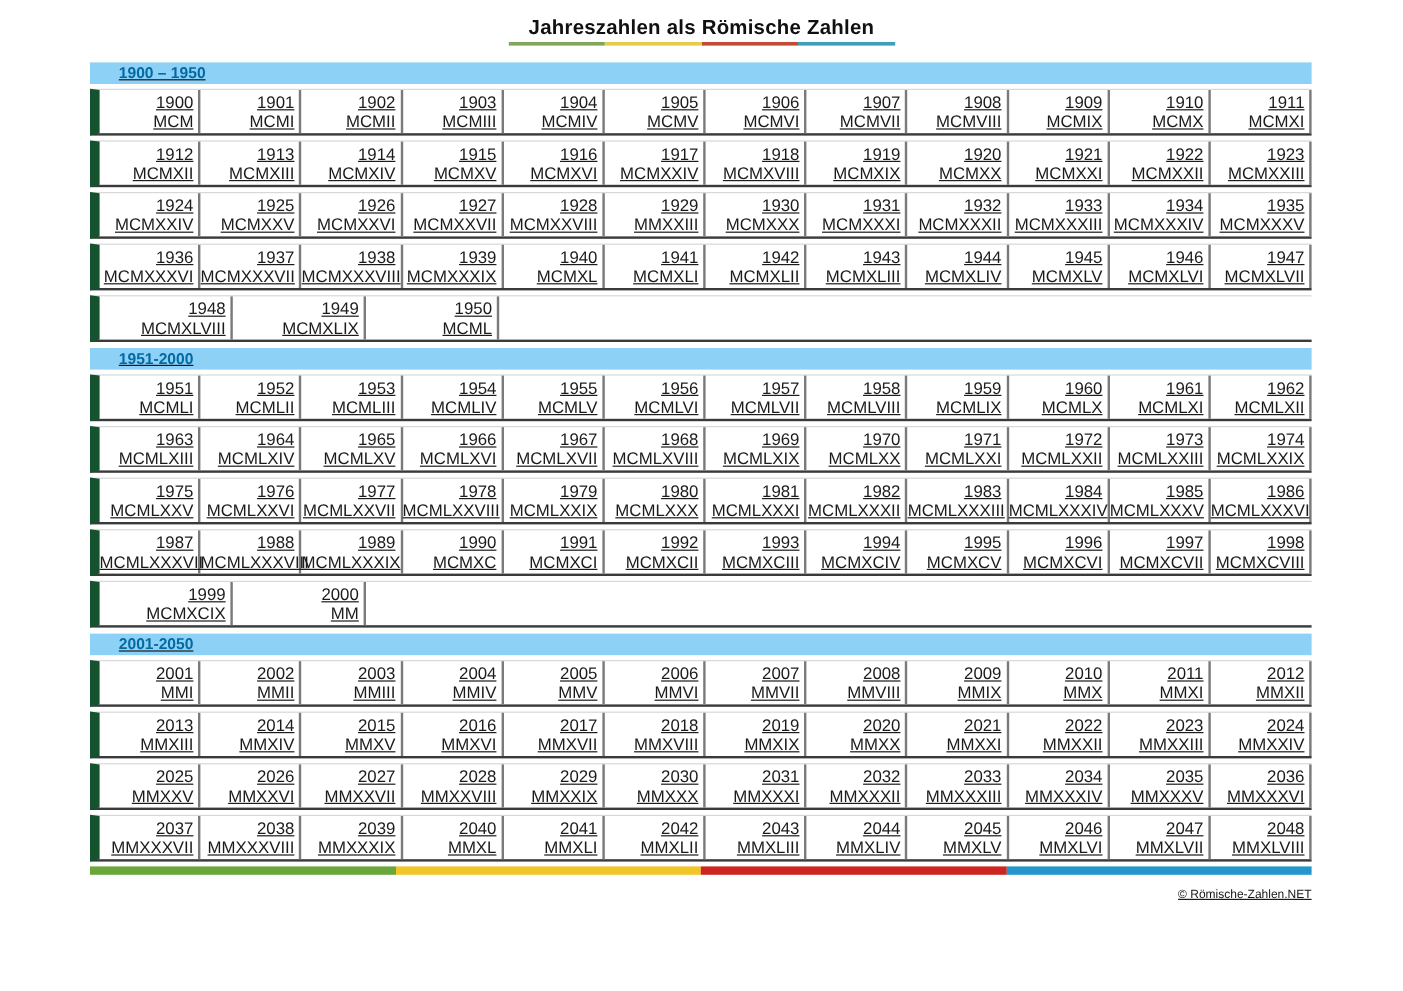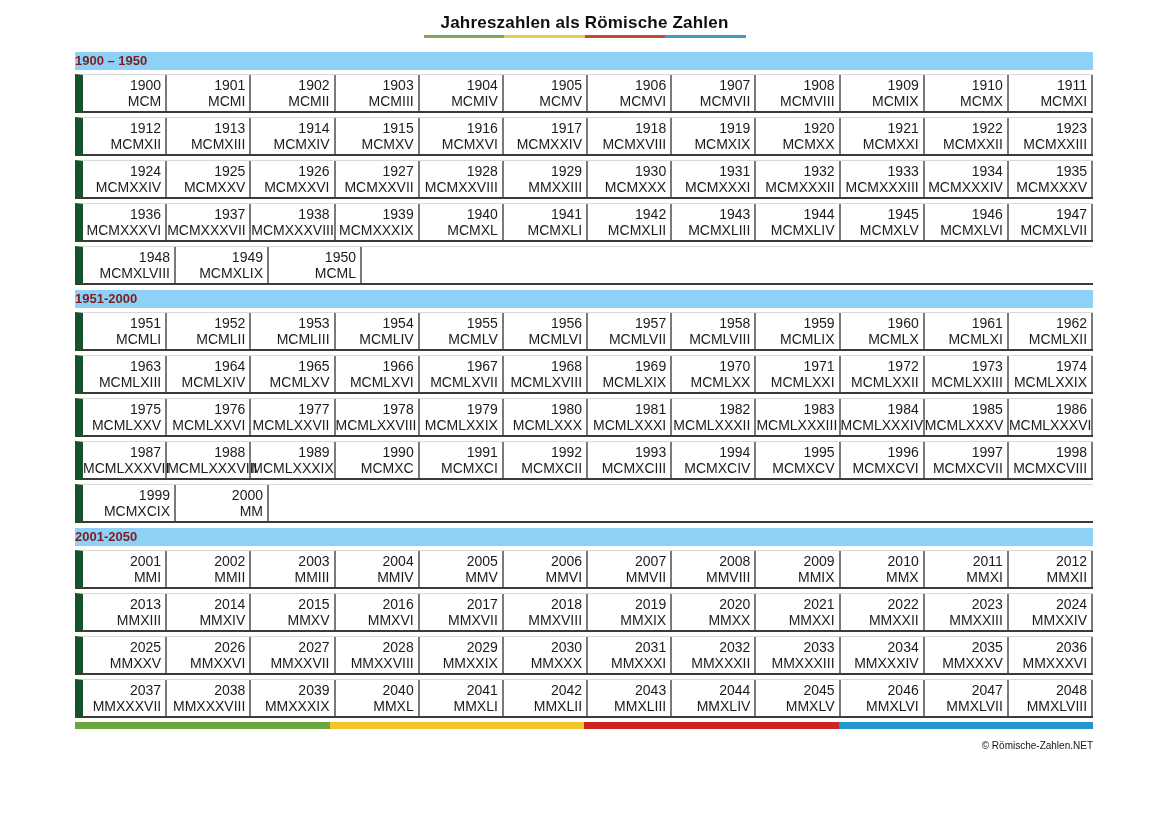--- a/index.html
+++ b/index.html
@@ -1,58 +1,58 @@
 <!DOCTYPE html>
 <html><head>
 <meta charset="utf-8">
 <style>
   html,body { margin:0; padding:0; }
   body {
     width:1169px; height:826px; background:#ffffff;
     font-family:"Liberation Sans", sans-serif; color:#1b1b1b;
     overflow:hidden;
   }
-  .page { position:relative; width:1169px; height:694px; }
+  .page { position:relative; width:1169px; height:694px;text-decoration:underline; }
 
   
   .title-wrap { text-align:center; padding-top:13px; }
   .page-title {
     display:inline-block; margin:0; font-size:17px; font-weight:bold;
     color:#101010; letter-spacing:.2px; line-height:20px;
   }
   .underline { width:322px; height:3px; margin:2px auto 0; display:flex; }
   .underline .seg { flex:1 1 0; height:100%; }
 
   
   .content { margin-left:75px; width:1018px; }
   .sections { margin-top:14px; }
 
   .section + .section { margin-top:5px; }
   .section-header {
     height:18px; line-height:18px; font-size:13px; font-weight:bold;
-    color:#7f1d1d; padding-left:0; margin-bottom:4px;
+    color:#0369a1; padding-left:24px; margin-bottom:4px;
     box-sizing:border-box;
   }
 
   .row {
     display:flex;
     border-left:8px solid #14532d;
     border-bottom:2px solid #3a3a3a;
     border-top:1px solid #d8d8d8;
     margin-bottom:4px;
     background:#fff;
   }
   .cell {
     flex:1 1 0; min-width:0;
     border-right:2px solid #7a7a7a;
     text-align:right;
     padding:2px 4px 2px 0;
     box-sizing:content-box;
   }
-  .row.partial .cell { flex:0 0 87px; }
+  .row.partial .cell { flex:0 0 87px;padding-left:18px; }
   .cell .year, .cell .roman {
     font-size:14px; line-height:16px; white-space:nowrap; color:#1b1b1b;
   }
 
   
   .bottom-bar { margin-top:3px; width:1018px; height:7px; display:flex; }
   .bottom-bar .seg { flex:1 1 0; height:100%; }
   .copyright {
     margin-top:11px; text-align:right; font-size:10px; color:#161616;
   }

